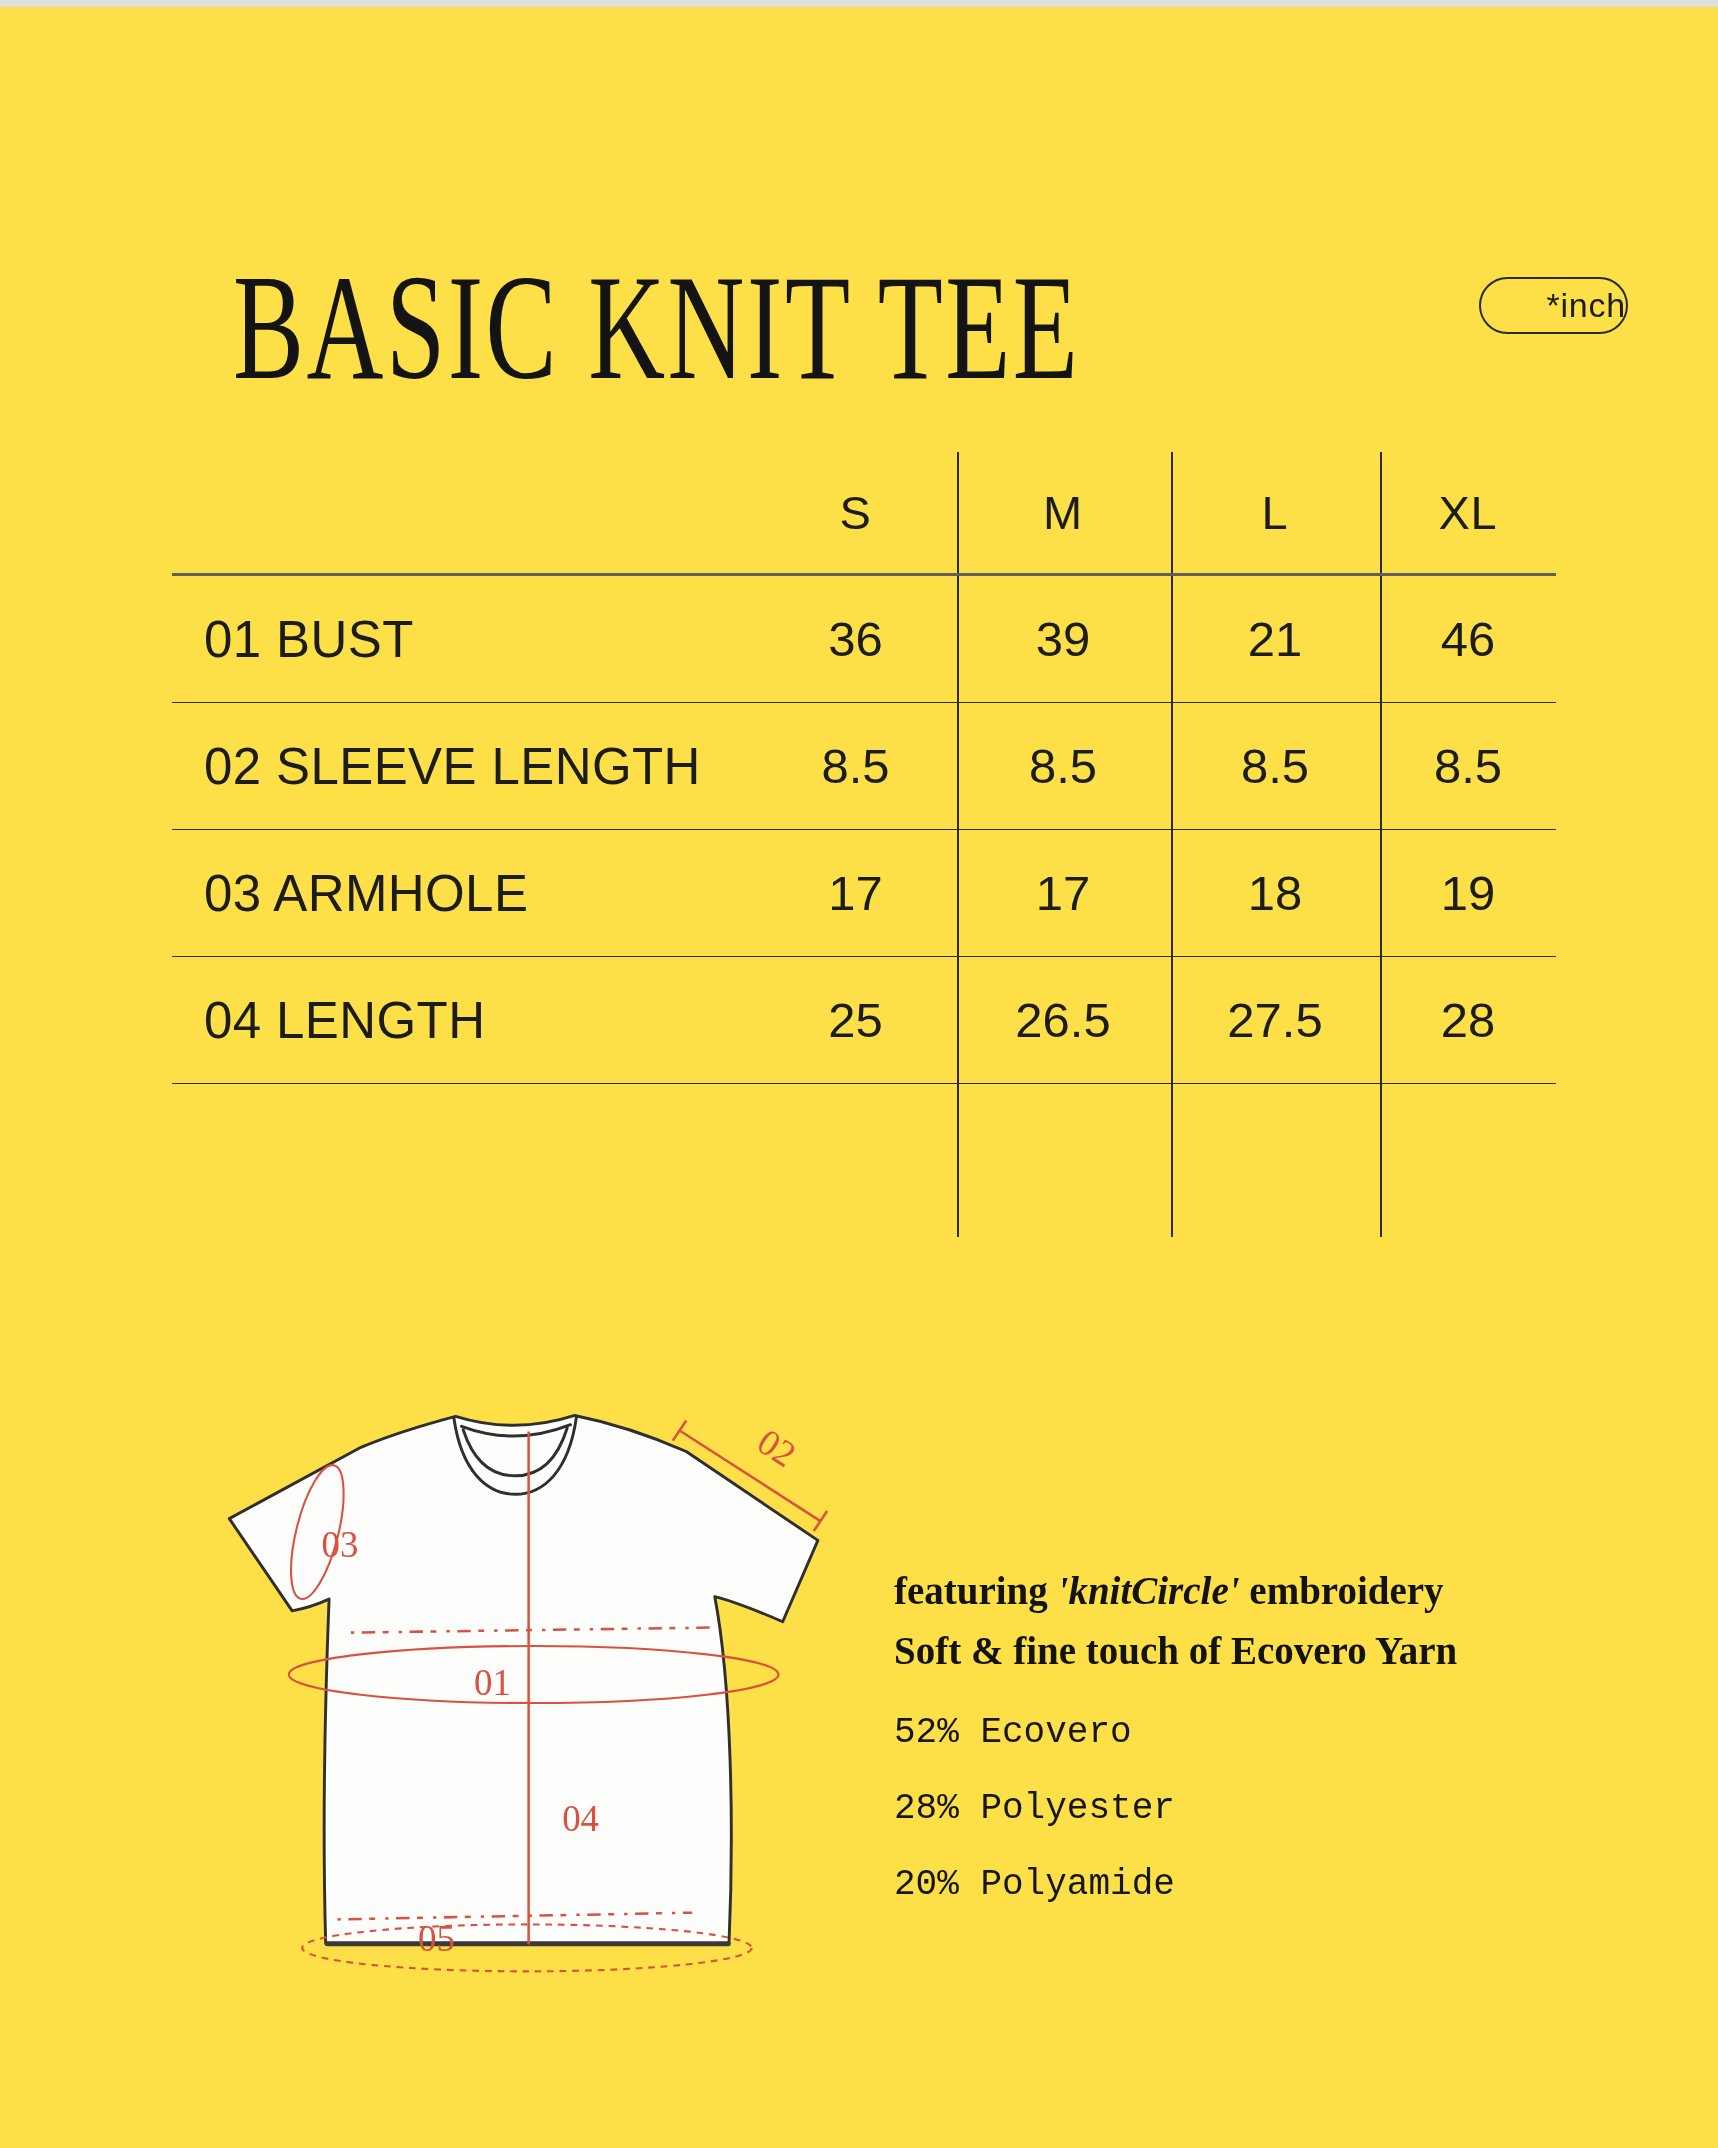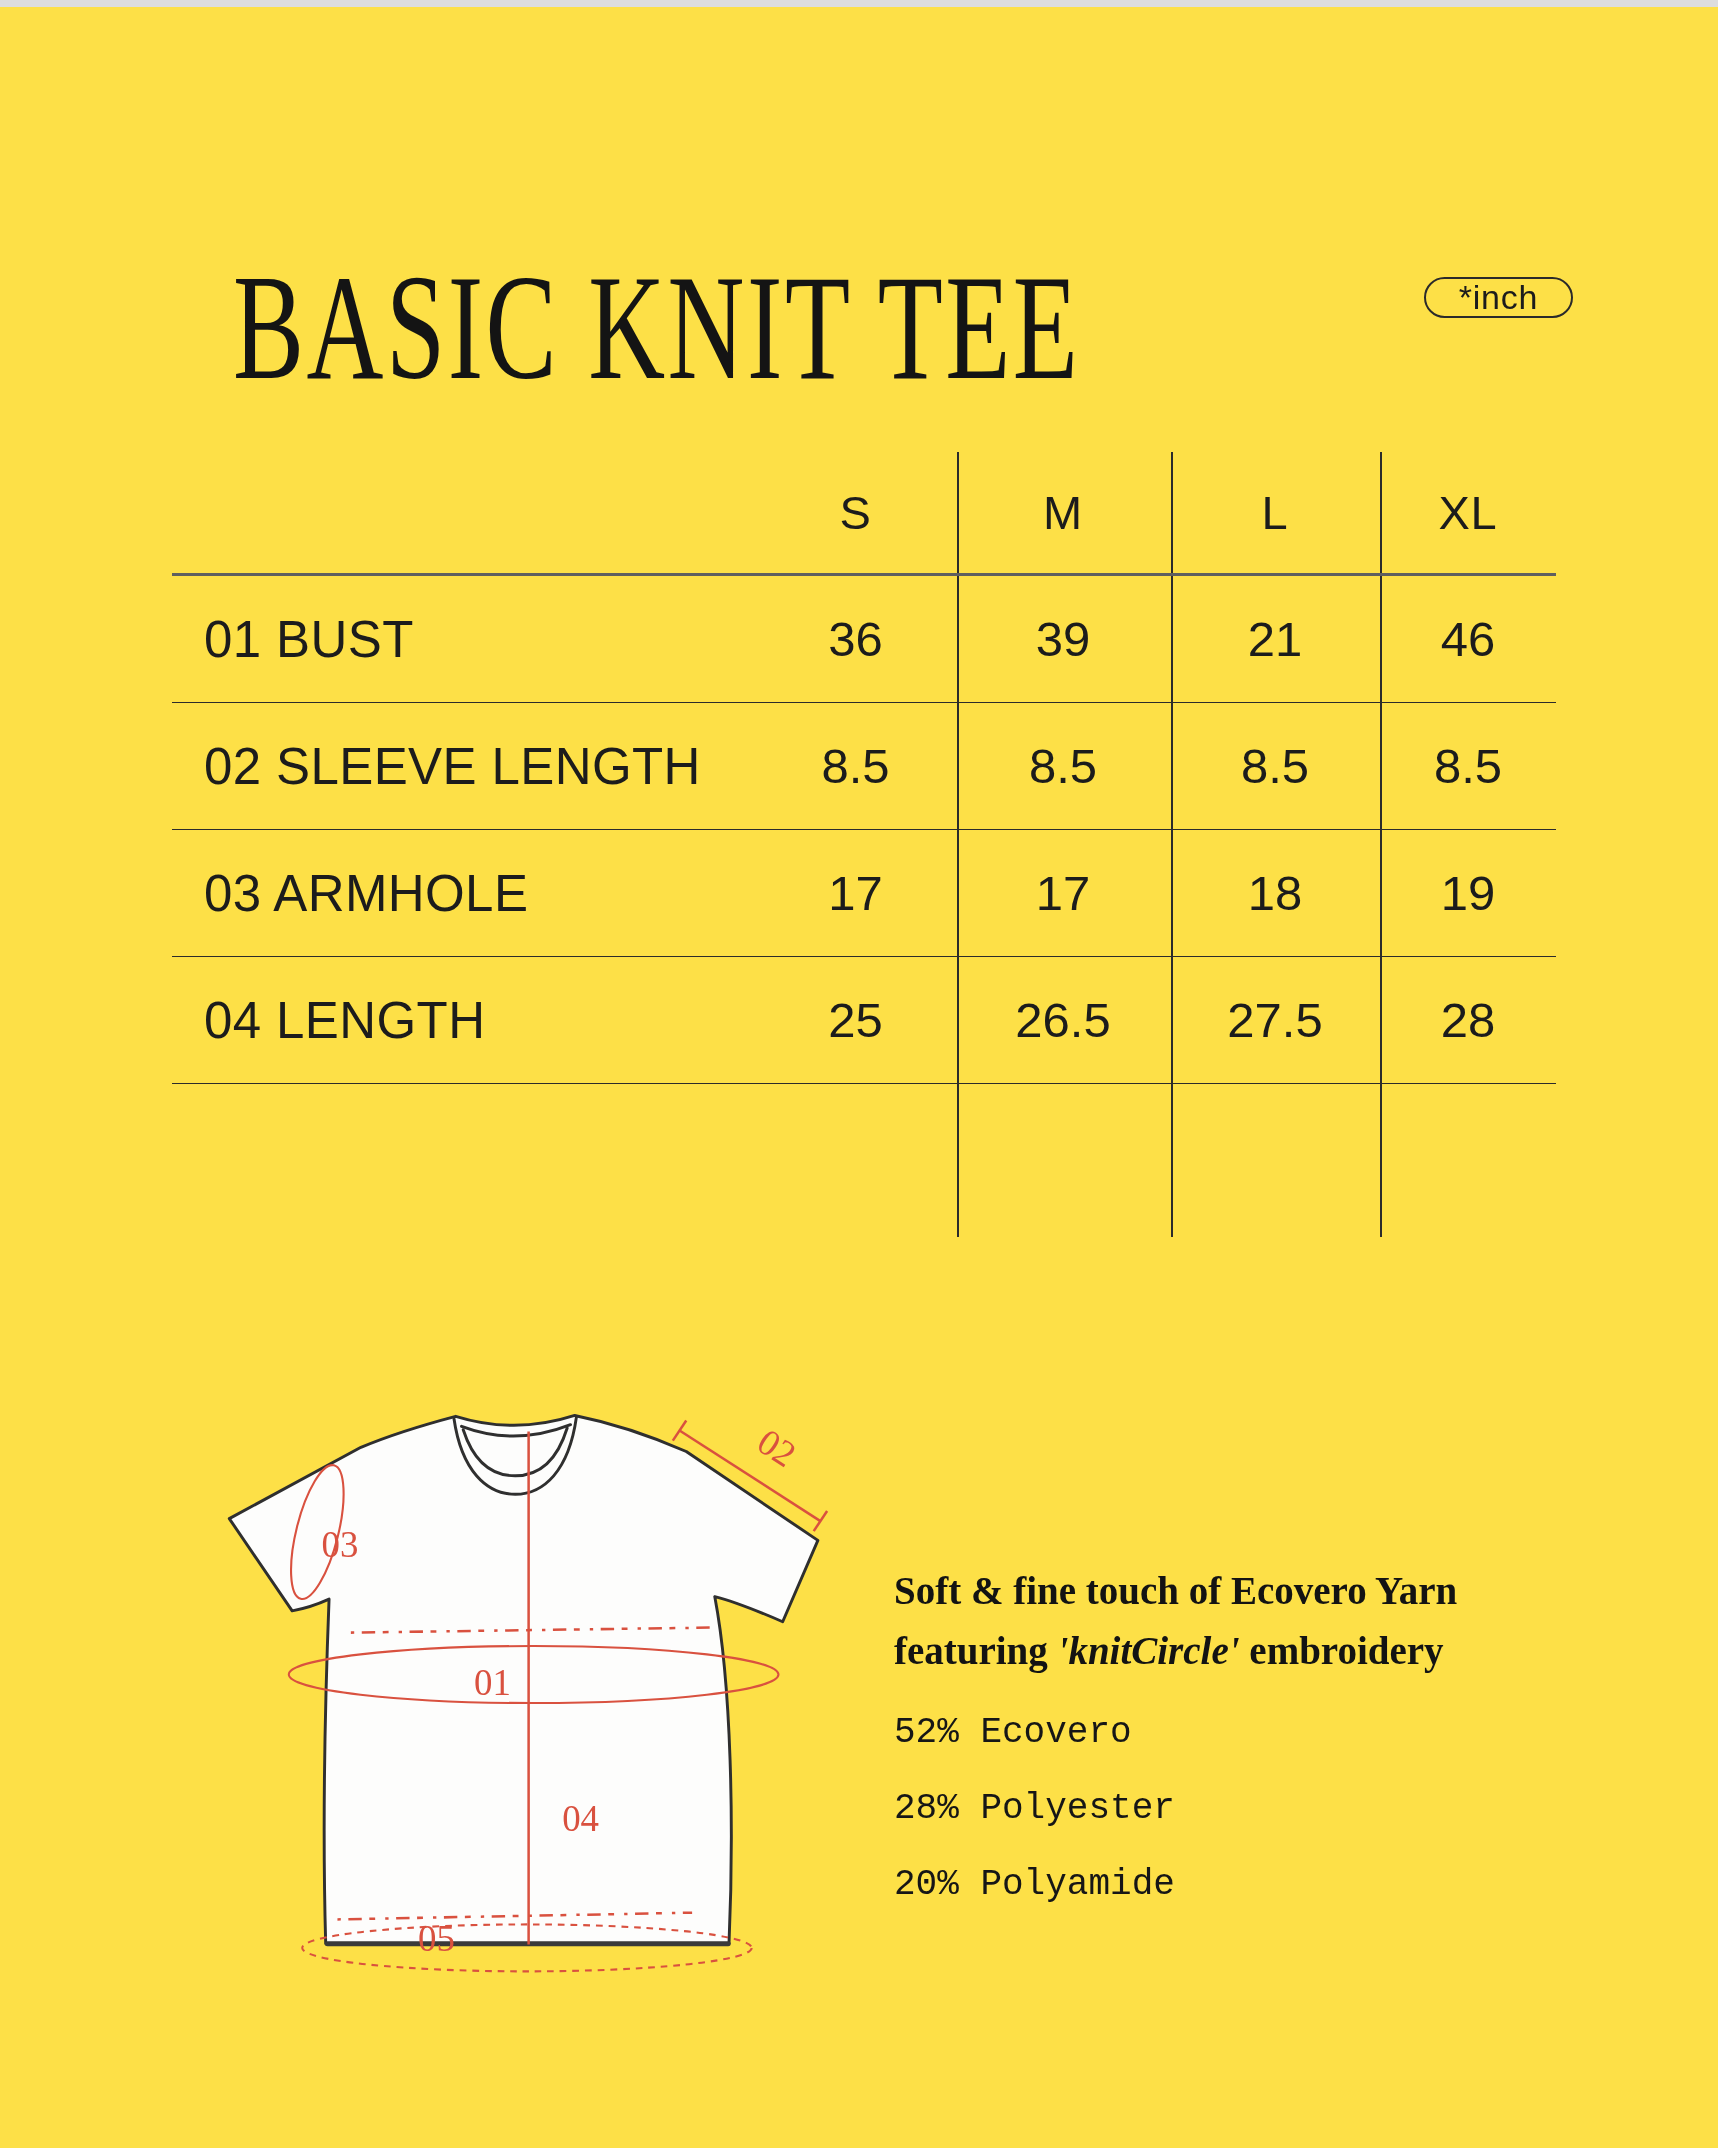--- a/index.html
+++ b/index.html
@@ -11,23 +11,23 @@
 
   
   .title {
     position:absolute; left:233px; top:245px;
     font-family:"Liberation Serif", serif;
     font-size:148px; line-height:1; font-weight:400;
     letter-spacing:3.4px; white-space:nowrap; color:#141414;
     transform:scale(0.72,1.02); transform-origin:left top;
   }
   .unit-pill {
-    position:absolute; left:1424px; top:270px; width:149px; height:41px;
+    position:absolute; left:1479px; top:270px; width:149px; height:57px;
     box-sizing:border-box; border:2.5px solid #2a2a2a; border-radius:30px;
-    display:flex; align-items:center; justify-content:center;
+    display:flex; align-items:center; justify-content:flex-end;
     font-size:34px; letter-spacing:0.8px; color:#1c1c1c; background:transparent;
   }
 
   
   .size-table { position:absolute; left:172px; top:445px; width:1384px; height:785px; }
   .vline { position:absolute; top:0; width:1.7px; height:100%; background:#2b2b2b; }
   .vline.v1 { left:785px; } .vline.v2 { left:999px; } .vline.v3 { left:1208px; }
   .thead-row, .trow {
     position:relative; display:grid;
     grid-template-columns:583px 201px 214px 210px 176px;
@@ -160,22 +160,22 @@
 
     <line class="red" x1="380" y1="48" x2="380" y2="660"></line>
     <text class="red-label" x="442" y="525" text-anchor="middle">04</text>
 
     <line class="red red-dash" x1="152" y1="630" x2="575" y2="622"></line>
     <ellipse class="red-thin ellipse-dash" cx="378" cy="664" rx="268" ry="28"></ellipse>
     <text class="red-label" x="270" y="668" text-anchor="middle">05</text>
   </svg>
 
   <div class="desc">
+    <div><span>featuring </span><span class="it">'knitCircle'</span><span> embroidery</span></div>
     <div>Soft &amp; fine touch of Ecovero Yarn</div>
-    <div><span>featuring </span><span class="it">'knitCircle'</span><span> embroidery</span></div>
   </div>
 
   <div class="composition">
     <div>52% Ecovero</div>
     <div>28% Polyester</div>
     <div>20% Polyamide</div>
   </div>
 
 </div>
 

